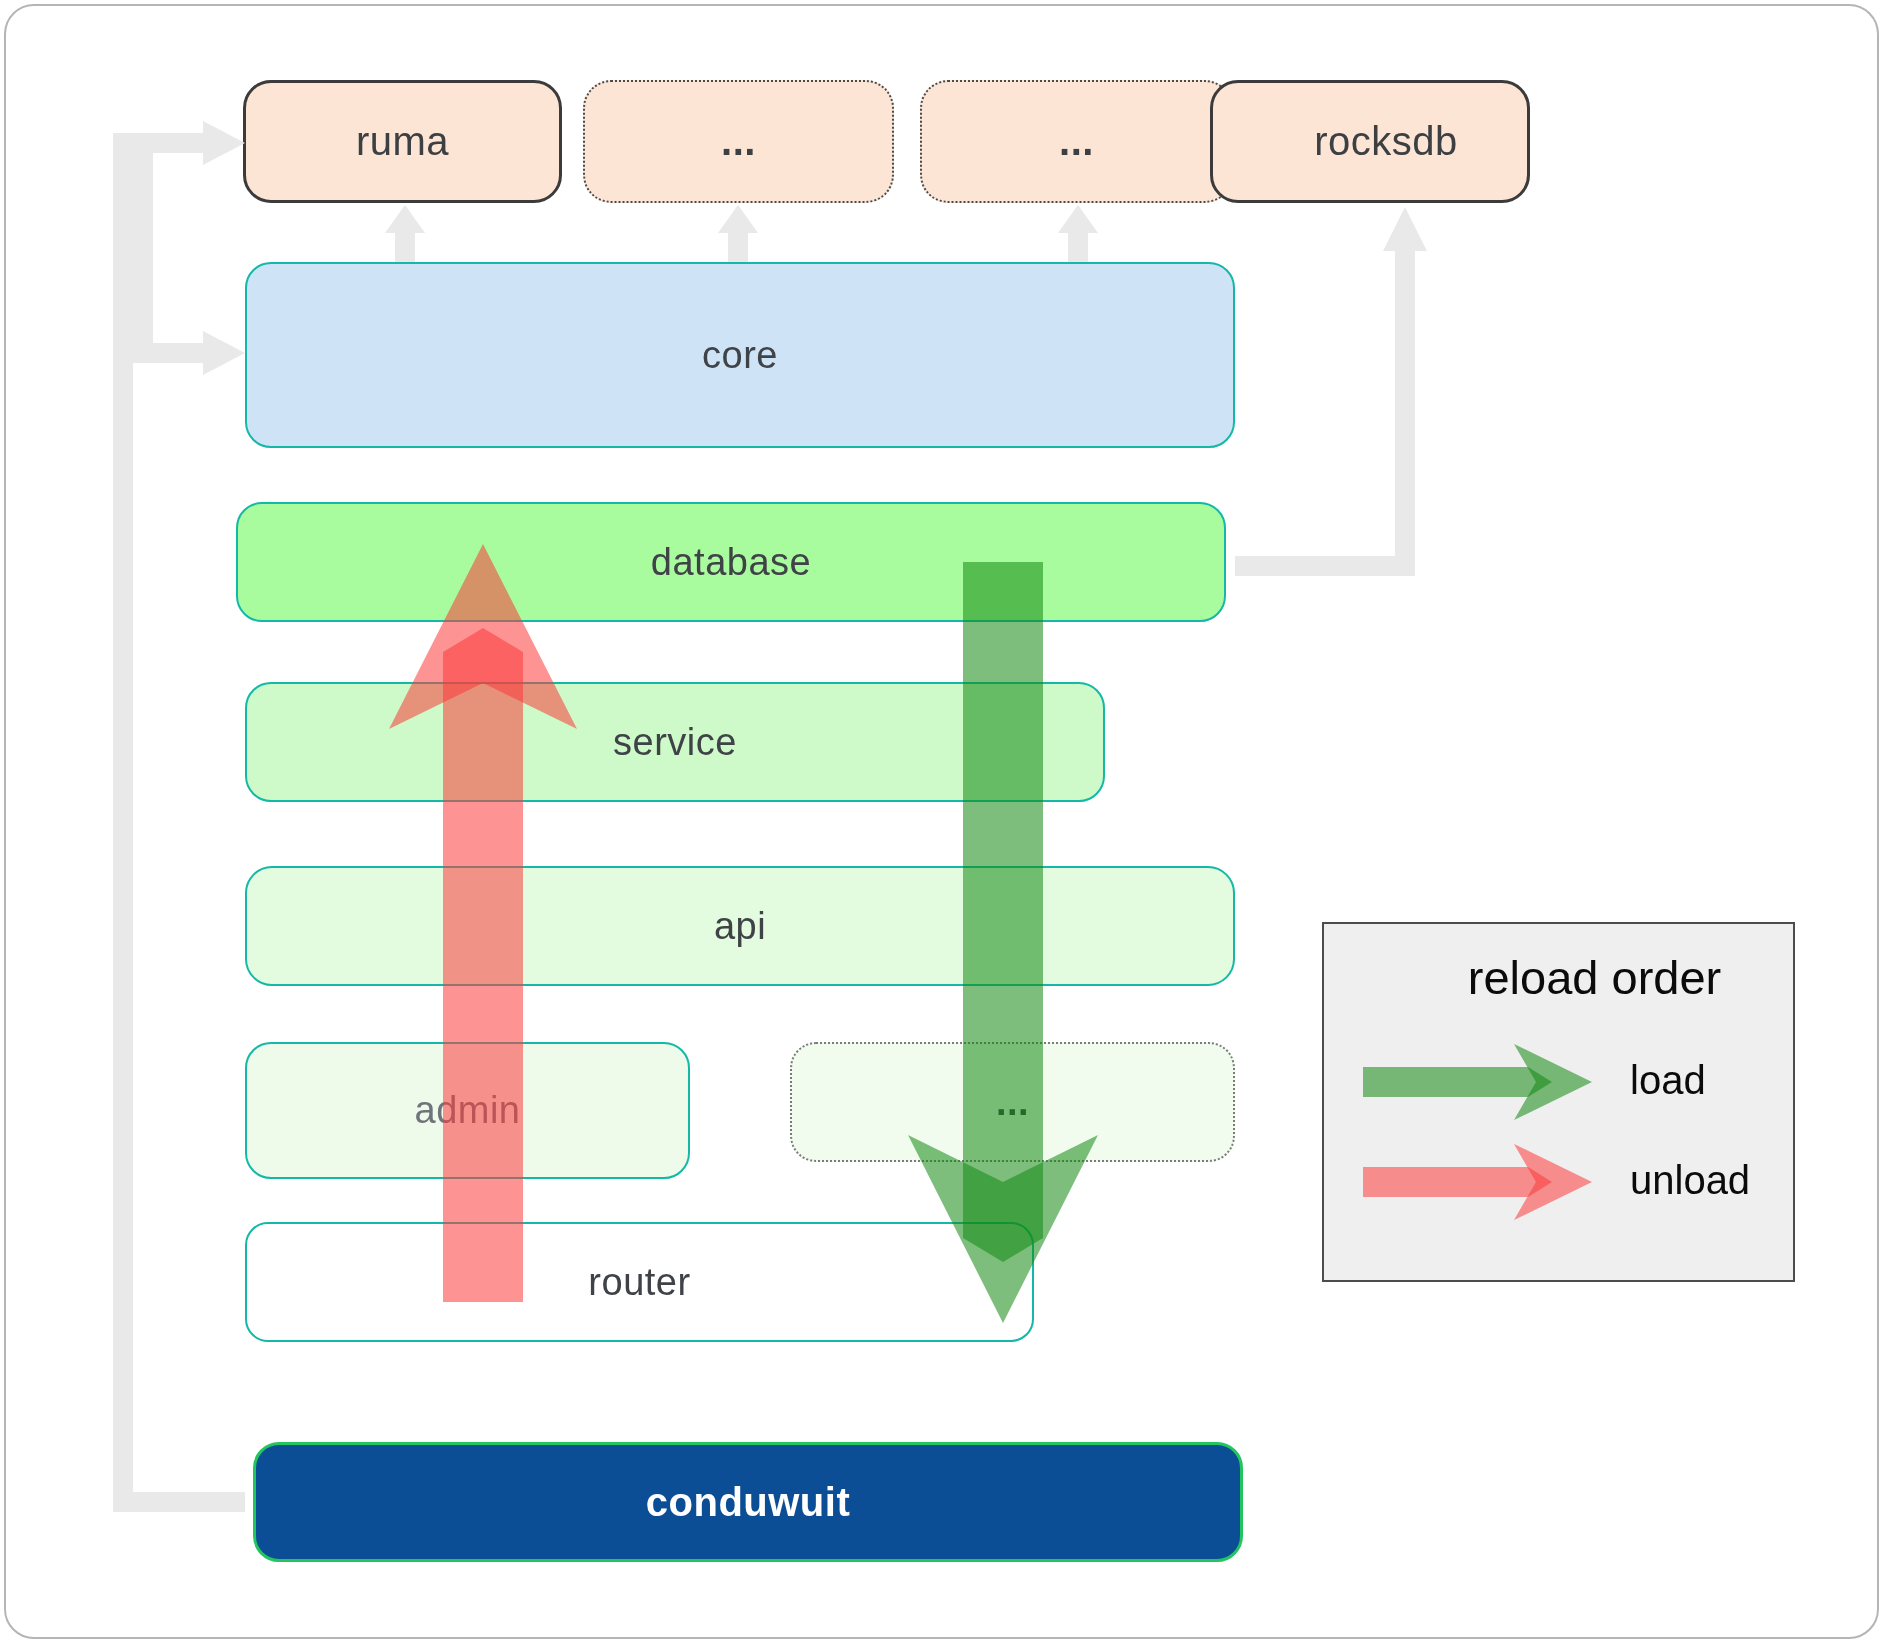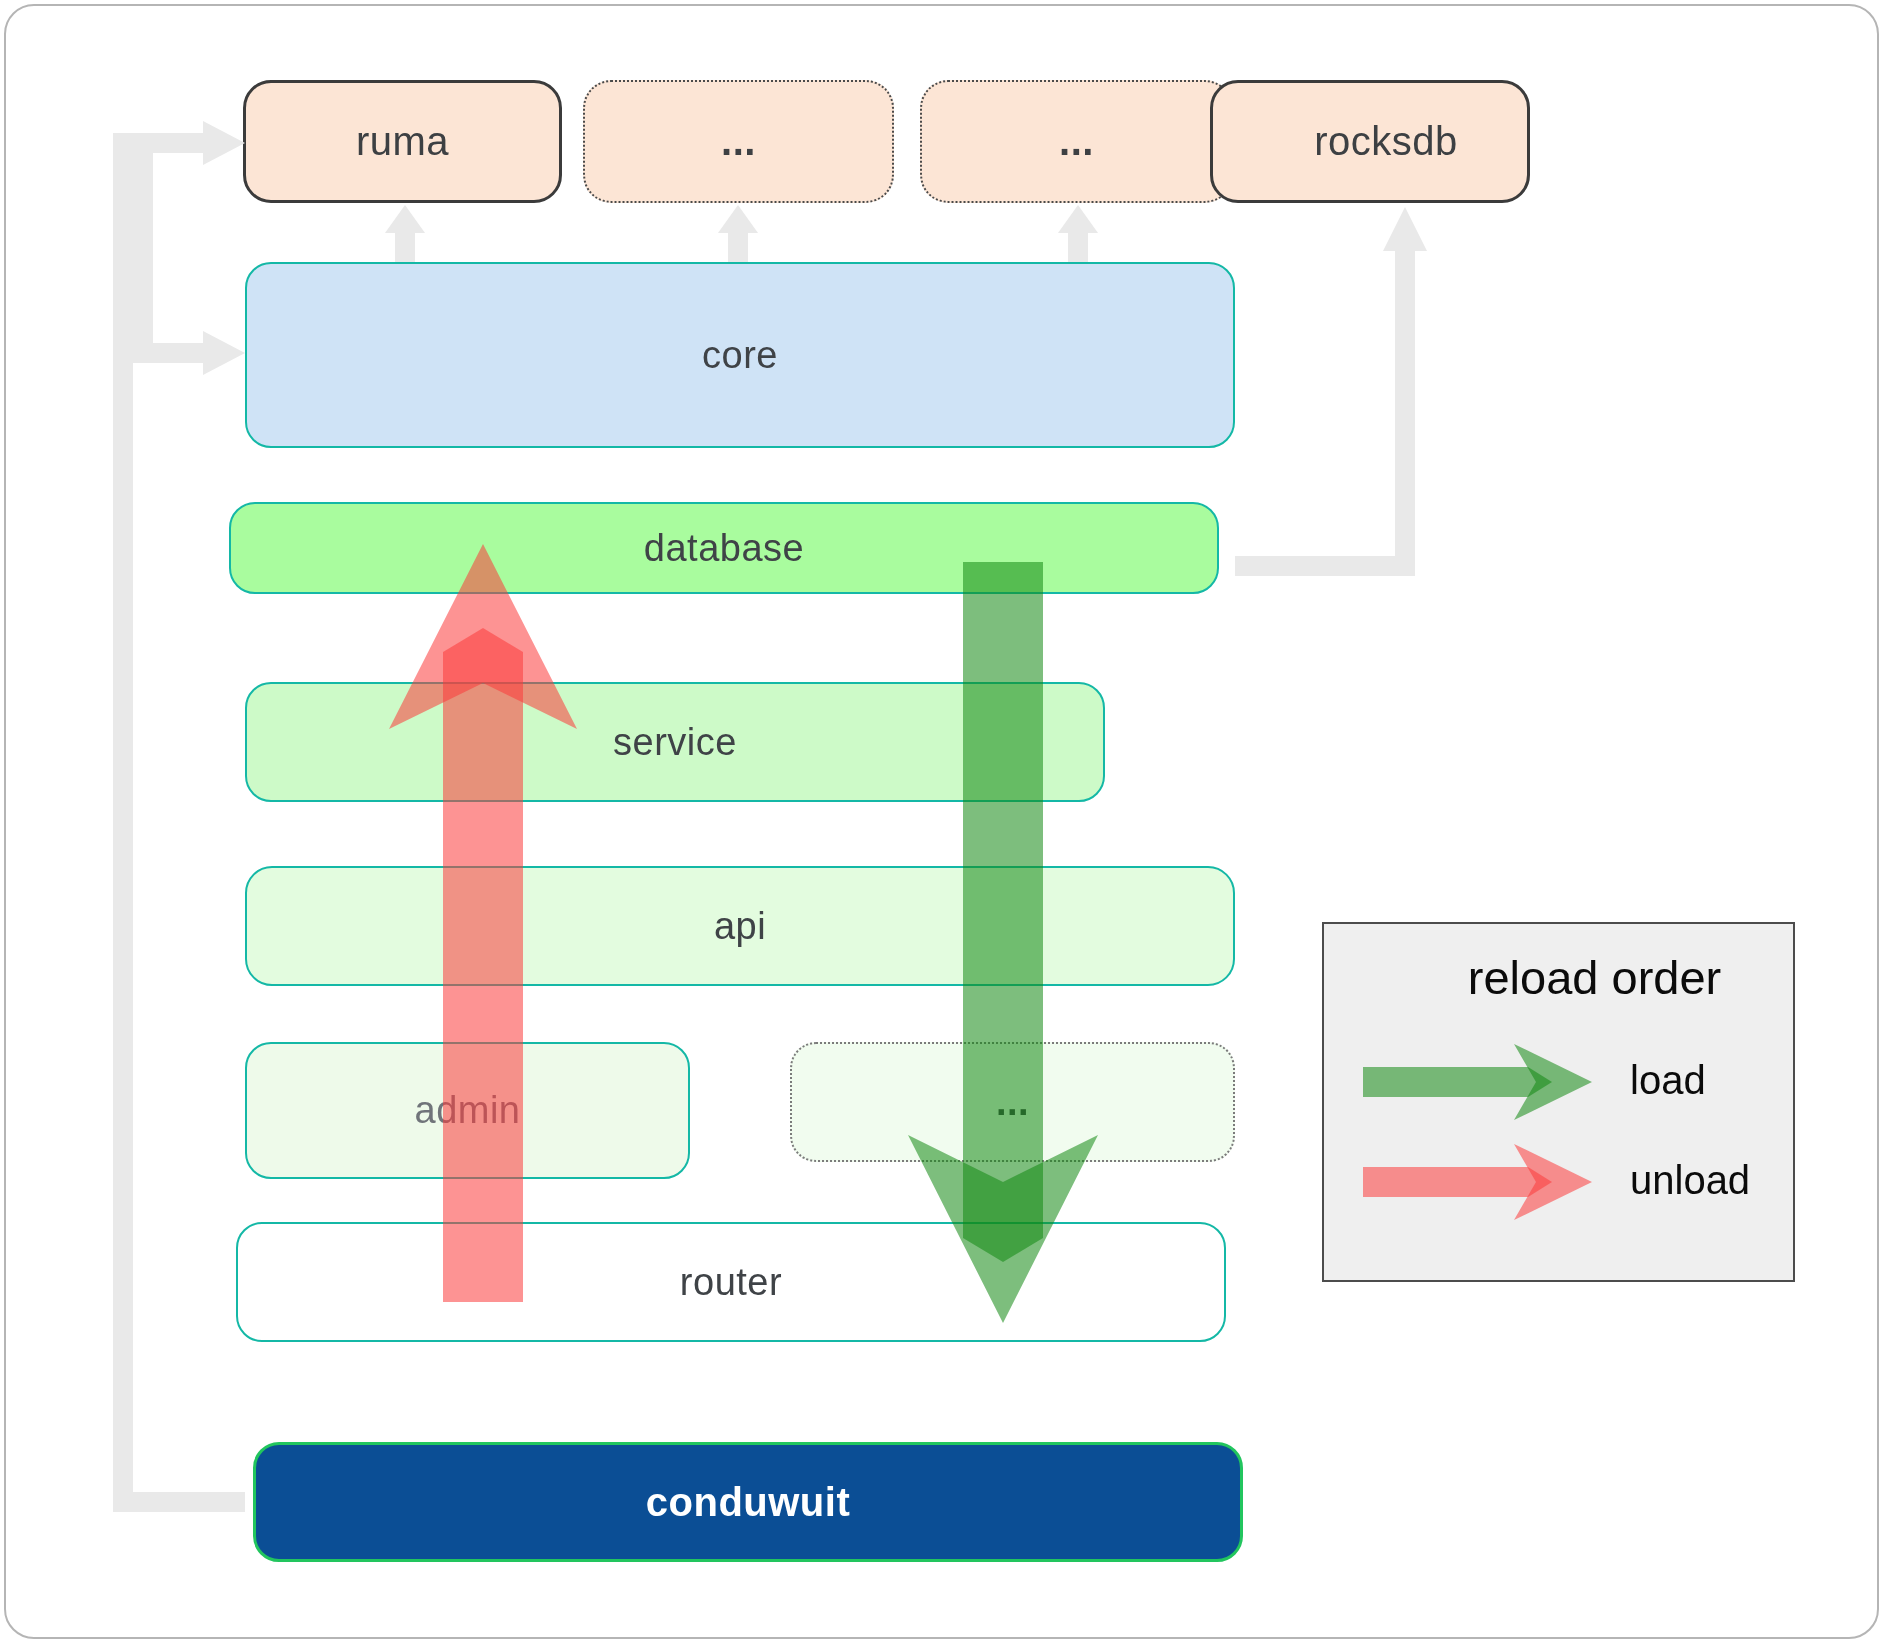--- a/index.html
+++ b/index.html
@@ -58,38 +58,38 @@
   <div class="node top-box dotted" style="left:920px;top:80px;width:313px;height:123px;">
     <span>...</span>
   </div>
   <div class="node top-box" style="left:1210px;top:80px;width:320px;height:123px;padding-left:32px;">
     <span>rocksdb</span>
   </div>
 
   <div class="node layer core" style="left:245px;top:262px;width:990px;height:186px;">
     <span>core</span>
   </div>
-  <div class="node layer database" style="left:229px;top:502px;width:990px;height:92px;">
+  <div class="node layer database" style="left:236px;top:502px;width:990px;height:120px;">
     <span>database</span>
   </div>
   <div class="node layer service" style="left:245px;top:682px;width:860px;height:120px;">
     <span>service</span>
   </div>
   <div class="node layer api" style="left:245px;top:866px;width:990px;height:120px;">
     <span>api</span>
   </div>
 
   <div class="node layer admin" style="left:245px;top:1042px;width:445px;height:137px;">
     <span class="admin-label">admin</span>
   </div>
   <div class="node admore" style="left:790px;top:1042px;width:445px;height:120px;">
     <span>...</span>
   </div>
 
-  <div class="node layer router" style="left:236px;top:1222px;width:990px;height:120px;">
+  <div class="node layer router" style="left:245px;top:1222px;width:789px;height:120px;border-radius:23px;">
     <span>router</span>
   </div>
 
   <div class="node conduwuit" style="left:245px;top:1442px;width:990px;height:120px;">
     <span>conduwuit</span>
   </div>
 
   <div class="legend-box"></div>
   <div class="legend-title">reload order</div>
   <div class="legend-label load">load</div>

